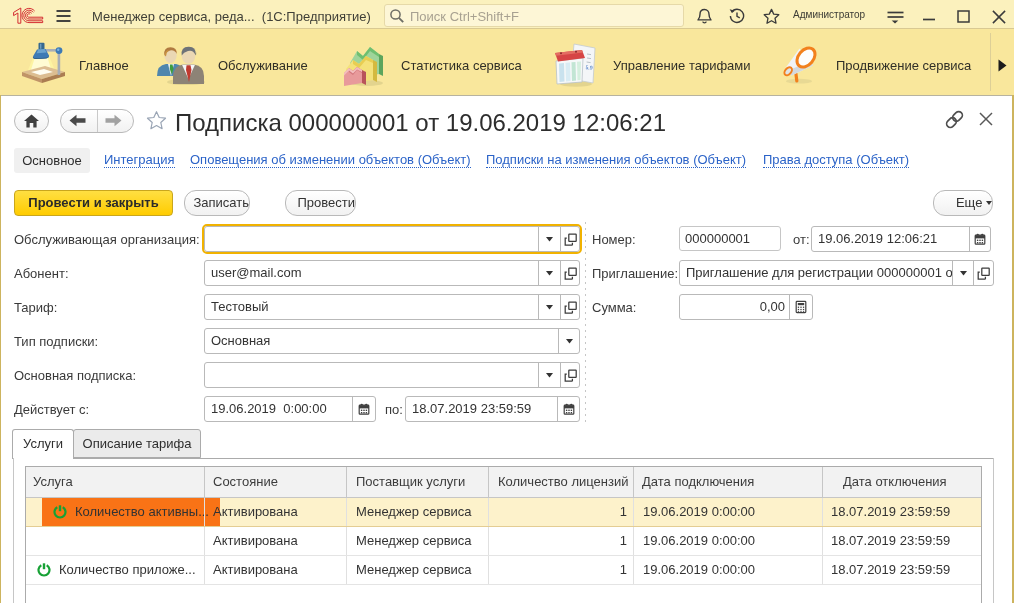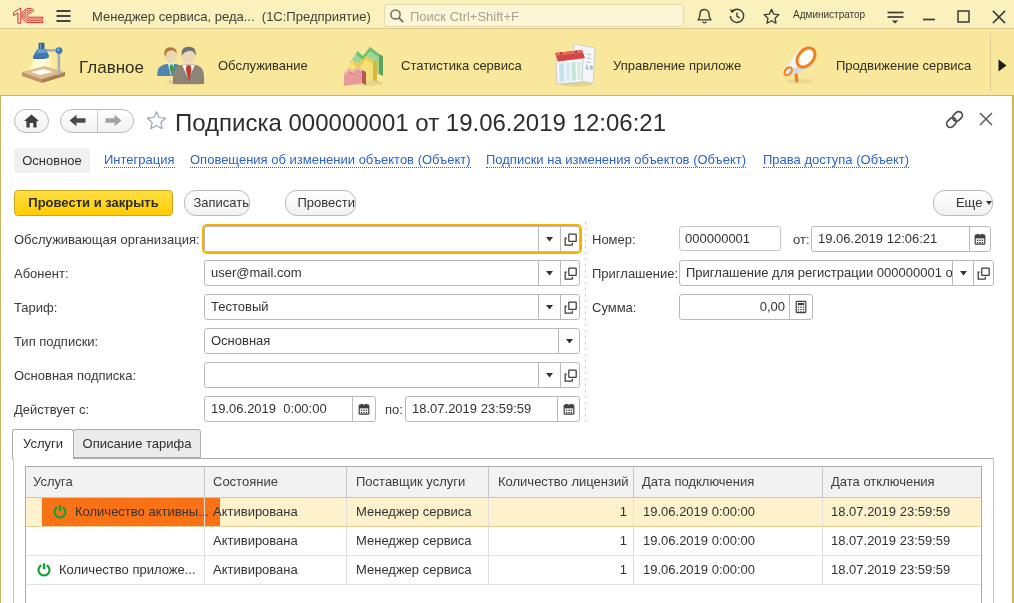--- a/index.html
+++ b/index.html
@@ -92,21 +92,21 @@
  <rect x="36.6" y="9" width="2.6" height="24" fill="#a8aeb6"></rect>
  <rect x="24" y="7" width="14" height="2.6" fill="#a8aeb6"></rect>
  <circle cx="38" cy="8.6" r="3.4" fill="#3d7ab5"></circle>
  <circle cx="37.2" cy="7.8" r="1.2" fill="#7db3e0"></circle>
  <rect x="17.5" y="0.8" width="6" height="7" rx="1" fill="#36688f"></rect>
  <rect x="19" y="1.8" width="1.4" height="5" fill="#6d9cc0"></rect>
  <path d="M16,7.5 L24.5,7 L28,13.5 Q28.5,16 24,16.5 L15,17 Q10.5,16.8 12.5,13.5 Z" fill="#3d7ab5"></path>
  <path d="M12.2,14 Q11.5,16.5 16,16.3 L24.5,15.8 Q28.6,15.4 27.8,13.2 L28,13.5 Q28.5,16 24,16.5 L15,17 Q10.5,16.8 12.5,13.5 Z" fill="#2a567e"></path>
  <path d="M17.2,7.4 L23.6,7.1 L25.6,10.6 L15.6,11.2 Z" fill="#6ba3cf"></path>
 </svg>
-<div class="ab" style="left:79px;top:58px;font-size:17px;color:#302f27">Главное</div>
+<div class="ab" style="left:79px;top:58px;font-size:13px;color:#302f27">Главное</div>
 <svg class="ab" style="left:156px;top:43px" width="52" height="42" viewBox="0 0 52 42">
  <ellipse cx="30" cy="39" rx="19" ry="3.2" fill="#e3d48e"></ellipse>
  <path d="M1,33 Q1,22 10,21 L20,21 Q27,22 27,31 L27,33 Z" fill="#4f86ad"></path>
  <path d="M12,21 L18,21 L15,33 Z" fill="#e9f0f4"></path>
  <path d="M14,21.5 L16.5,21.5 L17.5,26 L15.8,31.5 L13.8,26 Z" fill="#3f9c40"></path>
  <ellipse cx="14.5" cy="12.5" rx="6.2" ry="7.4" fill="#ead7b4"></ellipse>
  <path d="M8.3,12 Q7.5,4.5 14.5,4.3 Q21,4.2 20.8,11 Q18.5,6.5 14,7.5 Q10,8.5 8.3,12 Z" fill="#b07a40"></path>
  <path d="M8.3,12 Q9.5,7 13,6.8 Q10.3,9.5 10,13.5 Q9,12.5 8.3,12 Z" fill="#c8913f"></path>
  <path d="M17,34 Q17,23 27,21.6 L38,21.6 Q48,23 48,33 L48,41 L17,41 Z" fill="#8d8376"></path>
  <path d="M26,21.8 L39,21.8 L32.5,36 Z" fill="#f4f6f8"></path>
@@ -141,21 +141,21 @@
  <polygon points="2,20 29,17 28,41 3,43" fill="#f6f8f9" stroke="#b9c2c8" stroke-width="0.8"></polygon>
  <polygon points="1,12 28,9 31,17 4,20.5" fill="#d64545"></polygon>
  <polygon points="1,12 28,9 29,11.5 2,14.8" fill="#e46d62"></polygon>
  <circle cx="7" cy="12.3" r="1" fill="#8c2b2b"></circle>
  <circle cx="22" cy="10.8" r="1" fill="#8c2b2b"></circle>
  <polygon points="5,22.5 10,22 10.5,40.5 5.5,41" fill="#c9e2ee"></polygon>
  <polygon points="11.5,21.8 16,21.4 16.5,40 12,40.4" fill="#d9ecf4"></polygon>
  <polygon points="17.5,21.2 21.5,20.9 22,39.5 18,39.9" fill="#c2e5d4"></polygon>
  <polygon points="23,20.7 27,20.4 26.5,39 23.5,39.3" fill="#d5efdf"></polygon>
 </svg>
-<div class="ab" style="left:613px;top:58px;font-size:13px;color:#302f27">Управление приложе</div>
+<div class="ab" style="left:613px;top:58px;font-size:13px;color:#302f27">Управление тарифами</div>
 <svg class="ab" style="left:782px;top:44px" width="36" height="40" viewBox="0 0 36 40">
  <ellipse cx="17" cy="37.2" rx="13" ry="2.4" fill="#e8d994"></ellipse>
  <rect x="12.8" y="28.5" width="3.2" height="10" rx="1.5" fill="#f2811d" transform="rotate(-7 14.4 33.5)"></rect>
  <polygon points="17.5,4.5 3.5,24 9.5,31.5 31,21.5" fill="#f1f3f5"></polygon>
  <polygon points="6,26.5 9.5,31.5 31,21.5 29,17" fill="#d4d9dd"></polygon>
  <ellipse cx="24" cy="13.5" rx="7.5" ry="10.8" transform="rotate(40 24 13.5)" fill="#fdfdfd" stroke="#f2811d" stroke-width="3"></ellipse>
  <ellipse cx="6.2" cy="27.3" rx="3" ry="4.6" transform="rotate(40 6.2 27.3)" fill="#dfe3e6" stroke="#f2811d" stroke-width="2"></ellipse>
 </svg>
 <div class="ab" style="left:836px;top:58px;font-size:13px;color:#302f27">Продвижение сервиса</div>
 <div class="ab" style="left:990px;top:33px;width:1px;height:58px;background:#ddcf97"></div>
@@ -386,21 +386,21 @@
 <div class="ab" style="left:993px;top:458px;width:1px;height:145px;background:#c6c6c6"></div>
 
 <div class="ab" style="left:25px;top:466px;width:957px;height:137px;border:1px solid #ababab;border-bottom:none;background:#fff">
 
  <div style="position:absolute;left:0;top:0;width:100%;height:31px;background:#f2f2f2;border-bottom:1px solid #c6c6c6">
   <div class="hdrcell" style="left:0;width:178px;border-left:none;padding-left:7px">Услуга</div>
   <div class="hdrcell" style="left:178px;width:142px;padding-left:8px">Состояние</div>
   <div class="hdrcell" style="left:320px;width:142px;padding-left:9px">Поставщик услуги</div>
   <div class="hdrcell" style="left:462px;width:145px;padding-left:9px">Количество лицензий</div>
   <div class="hdrcell" style="left:607px;width:189px;padding-left:8px">Дата подключения</div>
-  <div class="hdrcell" style="left:796px;width:161px;padding-left:8px">Дата отключения</div>
+  <div class="hdrcell" style="left:796px;width:161px;padding-left:20px">Дата отключения</div>
  </div>
 
  <div id="rows">
       <div style="position:absolute;left:0;top:31px;width:955px;height:29px;background:#fdf2cb;border-bottom:1px solid #e4cd93">
         <div class="cell" style="left:16px;width:178px;background:#f97316">
           <svg style="position:absolute;left:11px;top:7px" width="14" height="14" viewBox="0 0 14 14">
             <path d="M4.3,2.2 A5.5,5.5 0 1 0 9.7,2.2" fill="none" stroke="#17a135" stroke-width="2.2"></path>
             <line x1="7" y1="0.3" x2="7" y2="6.2" stroke="#17a135" stroke-width="2.4"></line>
           </svg>
           <span style="position:absolute;left:33px">Количество активны...</span>

